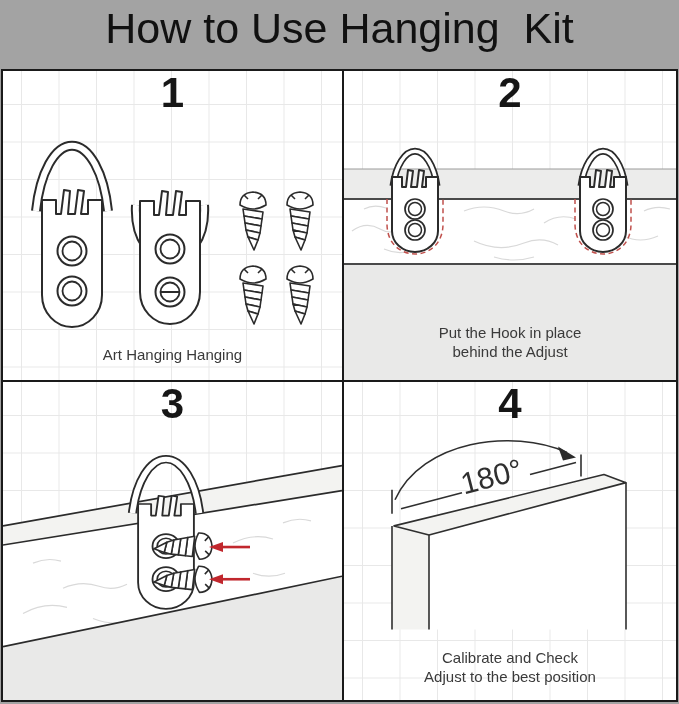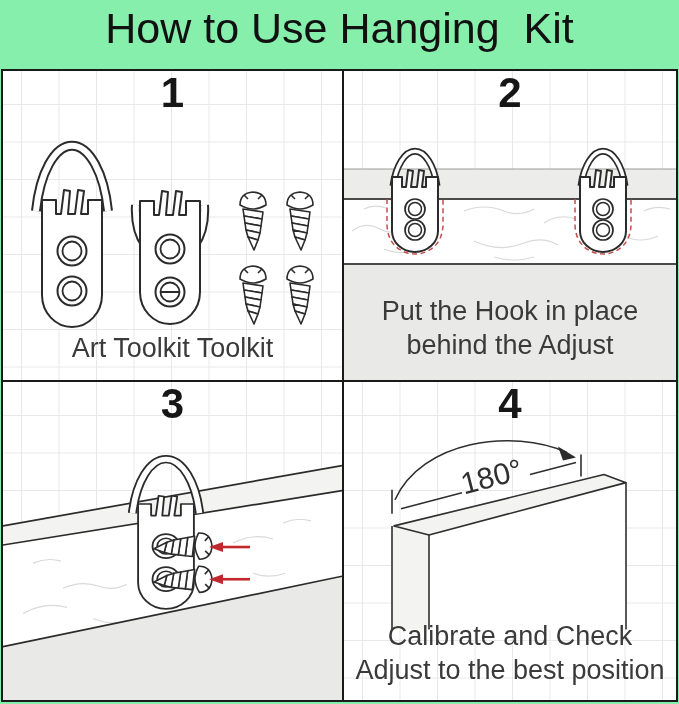--- a/index.html
+++ b/index.html
@@ -1,31 +1,31 @@
 <!DOCTYPE html>
 <html style="--line: #2b2b2b; --panel_border: #1a1a1a; --grid_line: #e8e8e8; --caption_text: #3a3a3a; --gray_fill: #e9e9e8; --band_fill: #ececeb; --face_fill: #f3f3f1; --wood_grain: #d9d9d9; --arrow_red: #c1272d; --dash_red: #c0504c;"><head>
 <meta charset="utf-8">
 <style>
   html,body{margin:0;padding:0;background:#fff;}
-  .stage{position:relative;width:679px;height:704px;background:#86efac;font-family:"Liberation Sans",sans-serif;}
+  .stage{position:relative;width:679px;height:704px;background:#a3a3a3;font-family:"Liberation Sans",sans-serif;}
   .title{margin:0;padding-top:4px;text-align:center;font-size:43px;font-weight:400;color:#111;
          white-space:pre;letter-spacing:0px;}
   .panels{position:absolute;top:69px;left:1px;width:677px;height:633px;box-sizing:border-box;
           border:2px solid #1a1a1a;display:grid;grid-template-columns:341px 1fr;grid-template-rows:311px 1fr;}
   .panel{position:relative;overflow:hidden;background-color:#fff;
          background-image:linear-gradient(to right, var(--grid_line) 1px, transparent 1px),
                           linear-gradient(to bottom, var(--grid_line) 1px, transparent 1px);
          background-size:37.5px 37.5px;background-position:18px 33px;}
   .p1{border-right:2px solid #1a1a1a;border-bottom:2px solid #1a1a1a;}
   .p2{border-bottom:2px solid #1a1a1a;}
   .p3{border-right:2px solid #1a1a1a;}
   .art{position:absolute;inset:0;width:100%;height:100%;display:block;}
   .step-num{position:absolute;top:0;left:0;width:100%;text-align:center;
             font-size:42px;font-weight:700;color:#161616;line-height:1.05;}
-  .caption{position:absolute;left:0;width:100%;text-align:center;font-size:27px;
+  .caption{position:absolute;left:0;width:100%;text-align:center;font-size:15px;
            color:var(--caption_text);line-height:1.26;}
   .cap1{bottom:15px;}
   .cap2{bottom:18px;}
   .cap3{bottom:8px;}
   .cap4{bottom:13px;}
   
   .sp{fill:#fff;stroke:var(--line);stroke-width:1.6;stroke-linejoin:round;}
   .ring-o{fill:none;stroke:var(--line);stroke-width:10;}
   .ring-i{fill:none;stroke:#fff;stroke-width:6;}
   .ring-o.sm{stroke-width:7;}
@@ -105,21 +105,21 @@
             <circle class="hole-i" cx="167" cy="221" r="9.5"></circle>
           <path class="slot" d="M 157,221 H 177"></path>
         </g>
         <use href="#screw" transform="translate(250,131)"></use>
         <use href="#screw" transform="translate(297,131)"></use>
         <use href="#screw" transform="translate(250,205)"></use>
         <use href="#screw" transform="translate(297,205)"></use>
       </svg>
       <div class="step-num">1</div>
       <div class="caption cap1">
-        <span>Art Toolkit Toolkit</span>
+        <span>Art Hanging Hanging</span>
       </div>
     </section>
 
     <section class="panel p2">
       <svg class="art" viewBox="0 0 332 309" preserveAspectRatio="none">
         <rect class="bandfill" x="0" y="98" width="332" height="30"></rect>
         <path class="thin2" d="M 0,98 H 332"></path>
         <rect class="whitefill" x="0" y="128" width="332" height="65"></rect>
         <g>
           <path class="sq" d="M 8,160 q 14,-10 28,-2 q 10,6 22,0"></path>

